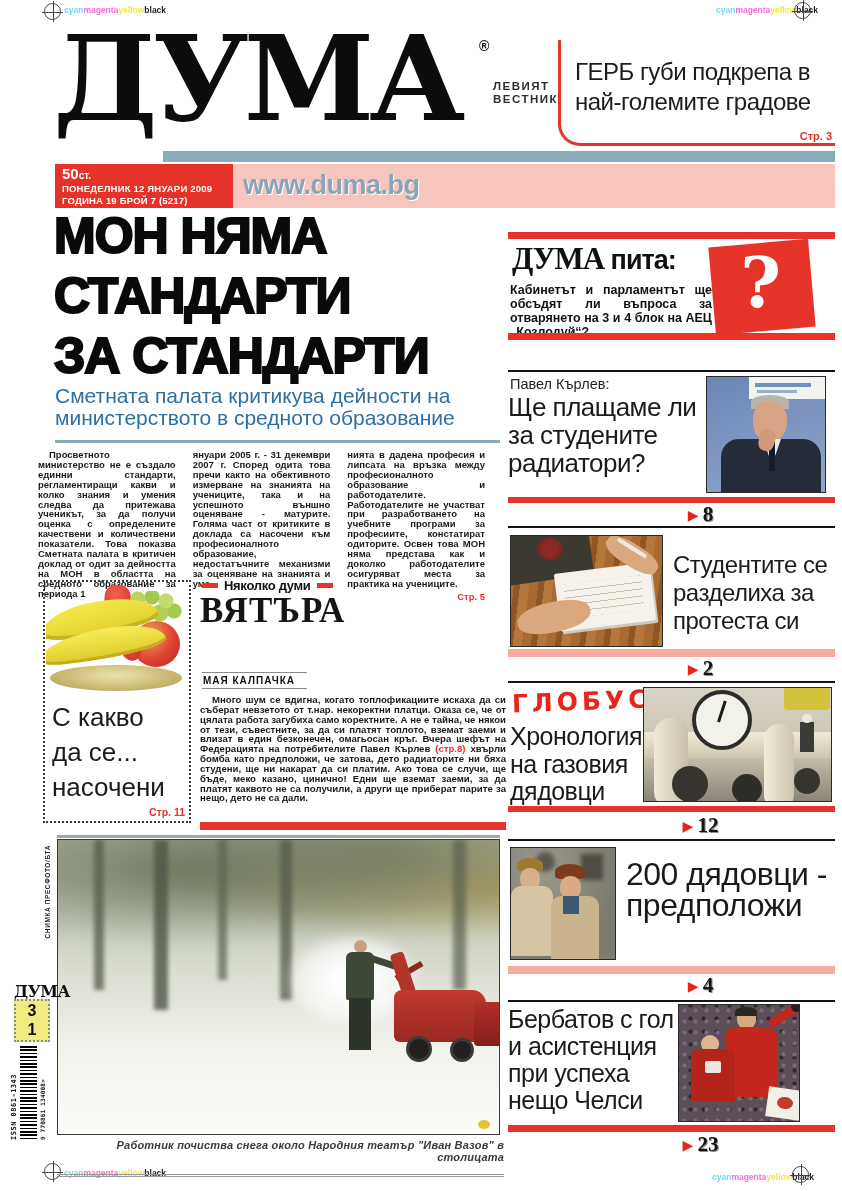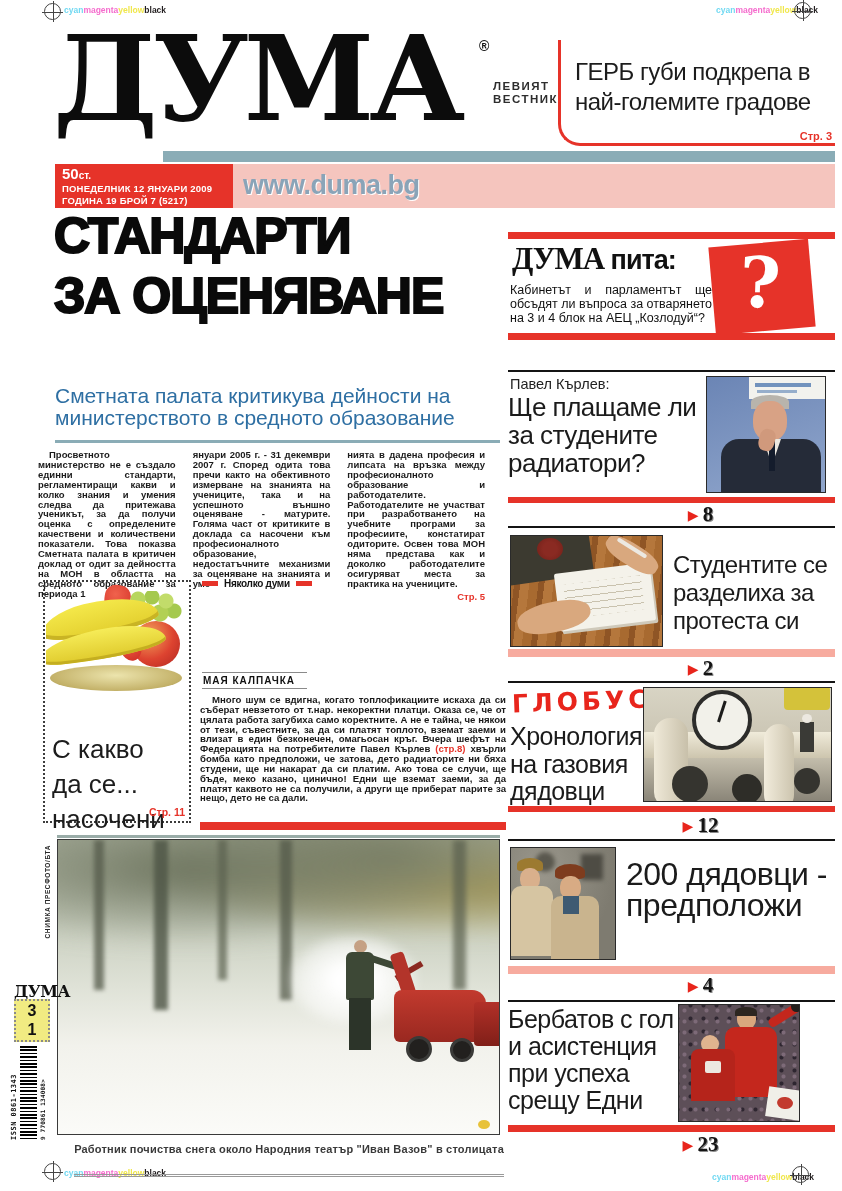--- a/index.html
+++ b/index.html
@@ -40,41 +40,41 @@
   #subhead{left:55px;top:385px;width:460px;font-size:21px;line-height:21.5px;color:#2e6fa3;}
   #teal-line2{left:55px;top:440px;width:445px;height:3px;background:#8aacb6;}
   #lead-cols{left:38px;top:450px;width:447px;display:flex;gap:17px;}
   #lead-cols .col{flex:1;font-size:9.5px;font-weight:bold;line-height:9.9px;text-align:justify;color:#1b1b1b;}
   #lead-cols .col.first{text-indent:11px;}
   #lead-page{text-align:right;color:#e63329;margin-top:3px;font-size:9.5px;font-weight:bold;}
 
   
   #nd-head{left:202px;top:578px;display:flex;align-items:center;gap:6px;}
   #nd-head .dash{width:16px;height:5px;background:#e63329;}
-  #nd-head .lbl{font-size:10px;font-weight:bold;letter-spacing:-.3px;}
+  #nd-head .lbl{font-size:13px;font-weight:bold;letter-spacing:-.3px;}
   #op-title{left:200px;top:594px;font-family:"Liberation Serif",serif;font-weight:bold;font-size:35px;line-height:33px;letter-spacing:1px;color:#151515;}
   #op-author{left:202px;top:672px;font-size:10px;font-weight:bold;letter-spacing:1px;border-top:1px solid #8a8a8a;border-bottom:1px solid #8a8a8a;padding:2px 12px 2px 1px;}
   #op-body{left:200px;top:695px;width:306px;font-size:9.6px;font-weight:bold;line-height:9.85px;text-align:justify;text-indent:12px;color:#1a1a1a;}
   #op-body .ref{color:#e63329;}
   #op-redbar{left:200px;top:822px;width:306px;height:8px;background:#e63329;}
 
   
   #fruit-box{left:43px;top:580px;width:148px;height:243px;border:2px dotted #3c3c3c;box-sizing:border-box;}
-  #fruit-title{position:absolute;left:7px;top:118px;font-size:26px;line-height:35px;color:#1c1c1c;margin-top:32px;}
+  #fruit-title{position:absolute;left:7px;top:118px;font-size:26px;line-height:35px;color:#1c1c1c;}
   #fruit-page{position:absolute;right:4px;bottom:3px;color:#e63329;font-weight:bold;font-size:10.5px;}
   #fruit-art{position:absolute;left:1px;top:1px;width:142px;height:114px;overflow:hidden;}
 
   
   #photo-topline{left:57px;top:835px;width:443px;height:3px;background:#9aaca8;}
   #main-photo{left:57px;top:839px;width:443px;height:296px;border:1px solid #3a3a3a;box-sizing:border-box;overflow:hidden;
               background:linear-gradient(180deg,#b4baa9 0%,#c6ccbc 25%,#dfe2d7 50%,#f2f2ec 70%,#fbfbf8 100%);}
   #photo-credit{left:44px;top:845px;writing-mode:vertical-rl;transform:rotate(180deg);font-size:6.5px;font-weight:bold;letter-spacing:.6px;color:#2a2a2a;}
   #caption-row{left:57px;top:1139px;width:447px;text-align:right;}
-  #caption-row span{display:inline-block;font-weight:bold;font-size:11px;color:#3a3a3a;
-                    border-bottom:3px double #9a9a9a;padding-bottom:19px;letter-spacing:.2px;}
+  #caption-row span{display:inline-block;font-style:italic;font-weight:bold;font-size:11px;color:#3a3a3a;
+                    border-bottom:3px double #9a9a9a;padding-bottom:11px;letter-spacing:.2px;}
 
   
   #duma-mini{left:14px;top:982px;font-family:"DejaVu Serif",serif;font-weight:bold;font-size:16px;letter-spacing:-.5px;}
   #temp-box{left:14px;top:999px;width:36px;height:43px;background:#f1eb82;border:2px dotted #8a8a8a;box-sizing:border-box;
             text-align:center;font-size:16px;font-weight:bold;line-height:19px;}
   #barcode{left:10px;top:1046px;display:flex;align-items:flex-end;gap:2px;}
   #barcode .vtext{writing-mode:vertical-rl;transform:rotate(180deg);font-family:"DejaVu Sans Mono",monospace;font-weight:bold;}
   #issn-text{font-size:7px;letter-spacing:.5px;}
   #bars{width:17px;height:94px;background:repeating-linear-gradient(180deg,#000 0 1.6px,#fff 1.6px 3.4px);}
   #ean-text{font-size:6px;letter-spacing:.2px;}
@@ -86,21 +86,21 @@
   .rail-title{color:#1b1b1b;letter-spacing:-.5px;}
   .marker{left:508px;width:327px;display:flex;justify-content:center;align-items:center;gap:4px;padding-left:58px;box-sizing:border-box;}
   .marker .tri{color:#e8251c;font-size:14px;line-height:14px;}
   .marker .num{font-family:"Liberation Serif",serif;font-weight:bold;font-size:21px;color:#141414;text-shadow:1.2px 1.2px 0 #8a8a8a;}
   .railphoto{border:1px solid #2a2a2a;box-sizing:border-box;overflow:hidden;position:absolute;}
 
   
   #asks-head{left:512px;top:241px;}
   #asks-head .brand{font-family:"Liberation Serif",serif;font-weight:bold;font-size:31px;letter-spacing:-1px;}
   #asks-head .lbl{font-weight:bold;font-size:27px;letter-spacing:-1px;}
-  #asks-q{left:510px;top:283px;width:202px;font-size:12.5px;font-weight:normal;line-height:14px;text-align:justify;}
+  #asks-q{left:510px;top:283px;width:202px;font-size:12.5px;font-weight:bold;line-height:14px;text-align:justify;}
   #qbox{left:712px;top:243px;width:100px;height:88px;background:#e63329;transform:rotate(-5deg);}
   #qbox .qm{position:absolute;left:28px;top:-2px;color:#fff;font-family:"DejaVu Serif",serif;font-weight:bold;font-size:70px;transform:rotate(7deg);}
 
   #kicker1{left:510px;top:376px;font-size:14.5px;color:#222;}
   #title1{left:508px;top:393px;font-size:26px;line-height:28px;}
   #globus{left:512px;top:687px;font-size:25px;font-weight:bold;color:#e8251c;letter-spacing:4px;transform:rotate(-2deg);font-family:"DejaVu Sans",sans-serif;}
   #title3{left:510px;top:723px;font-size:25px;line-height:27.5px;}
   #title2{left:673px;top:551px;font-size:24px;line-height:28px;}
   #title4{left:626px;top:859px;font-size:32px;line-height:30.5px;}
   #title5{left:508px;top:1006px;font-size:25px;line-height:27px;}
@@ -136,42 +136,44 @@
     <div id="website">www.duma.bg</div>
   </div>
 
   <div class="abs" id="gerb-box">
     <div class="t">ГЕРБ губи подкрепа в</div>
     <div class="t">най-големите градове</div>
     <div id="gerb-page">Стр. 3</div>
   </div>
 
   <div class="abs" id="headline">
+    <div>МОН НЯМА</div>
     <div>СТАНДАРТИ</div>
-    <div>ЗА ОЦЕНЯВАНЕ</div>
+    <div>ЗА СТАНДАРТИ</div>
   </div>
   <div class="abs" id="subhead">
     <div>Сметната палата критикува дейности на</div>
     <div>министерството в средното образование</div>
   </div>
   <div class="abs" id="teal-line2"></div>
   <div class="abs" id="lead-cols">
     <div class="col first">Просветното министерство не е създало единни стандарти, регламентиращи какви и колко знания и умения следва да притежава ученикът, за да получи оценка с определените качествени и количествени показатели. Това показва Сметната палата в критичен доклад от одит за дейността на МОН в областта на средното образование за периода 1</div>
     <div class="col">януари 2005 г. - 31 декември 2007 г. Според одита това пречи както на обективното измерване на знанията на учениците, така и на успешното външно оценяване - матурите. Голяма част от критиките в доклада са насочени към професионалното образование, недостатъчните механизми за оценяване на знанията и уме-</div>
     <div class="col"><span>нията в дадена професия и липсата на връзка между професионалното образование и работодателите. Работодателите не участват при разработването на учебните програми за професиите, констатират одиторите. Освен това МОН няма представа как и доколко работодателите осигуряват места за практика на учениците.</span>
       <div id="lead-page">Стр. 5</div>
     </div>
   </div>
 
   <div class="abs" id="nd-head">
     <span class="dash"></span>
     <span class="lbl">Няколко думи</span>
     <span class="dash"></span>
   </div>
   <div class="abs" id="op-title">
+    <div>ВЯТЪРА</div>
   </div>
   <div class="abs" id="op-author">МАЯ КАЛПАЧКА</div>
   <div class="abs" id="op-body"><span>Много шум се вдигна, когато топлофикациите искаха да си съберат невзетото от т.нар. некоректни платци. Оказа се, че от цялата работа загубиха само коректните. А не е тайна, че някои от тези, съвестните, за да си платят топлото, вземат заеми и влизат в един безконечен, омагьосан кръг. Вчера шефът на Федерацията на потребителите Павел Кърлев </span><span class="ref">(стр.8)</span><span> хвърли бомба като предположи, че затова, дето радиаторите ни бяха студени, ще ни накарат да си платим. Ако това се случи, ще бъде, меко казано, цинично! Едни ще вземат заеми, за да платят каквото не са получили, а други ще приберат парите за нещо, дето не са дали.</span></div>
   <div class="abs" id="op-redbar"></div>
 
   <div class="abs" id="fruit-box">
     <div id="fruit-art">
       <div style="position:absolute;left:4px;top:82px;width:132px;height:26px;background:radial-gradient(ellipse at 50% 40%,#ece4ad,#c3b168 70%,#9d8c4a);border-radius:50%;"></div>
       <div style="position:absolute;left:86px;top:38px;width:48px;height:46px;background:radial-gradient(circle at 35% 30%,#f2a45c,#dd4330 55%,#b02620);border-radius:50%;"></div>
       <div style="position:absolute;left:58px;top:2px;width:26px;height:32px;background:radial-gradient(circle at 40% 30%,#f0624c,#d02a22);border-radius:48% 48% 58% 58%/40% 40% 70% 70%;transform:rotate(10deg);"></div>
@@ -322,21 +324,21 @@
   <div class="abs marker" style="top:973px;">
       <span class="tri">▶</span>
       <span class="num">4</span>
     </div>
 
   <div class="abs rule" style="top:1000px;"></div>
   <div class="abs rail-title" id="title5">
     <div>Бербатов с гол</div>
     <div>и асистенция</div>
     <div>при успеха</div>
-    <div>срещу Едни</div>
+    <div>нещо Челси</div>
   </div>
   <div class="railphoto" style="left:678px;top:1004px;width:122px;height:118px;background-color:#5d4f58;background-image:radial-gradient(circle,#7d6a78 1.5px,transparent 2.5px),radial-gradient(circle,#2e2630 1.5px,transparent 2.5px);background-size:11px 11px,13px 13px;background-position:0 0,5px 7px;">
     <div style="position:absolute;left:58px;top:4px;width:19px;height:20px;background:#d8a87e;border-radius:45%;"></div>
     <div style="position:absolute;left:56px;top:2px;width:22px;height:9px;background:#2c2620;border-radius:50% 50% 0 0;"></div>
     <div style="position:absolute;left:46px;top:22px;width:52px;height:70px;background:#c4271d;border-radius:10px 10px 0 0;"></div>
     <div style="position:absolute;left:88px;top:6px;width:34px;height:9px;background:#c4271d;transform:rotate(-32deg);border-radius:4px;"></div>
     <div style="position:absolute;left:112px;top:-4px;width:11px;height:11px;background:#241f1c;border-radius:50%;"></div>
     <div style="position:absolute;left:22px;top:30px;width:18px;height:18px;background:#e0b48f;border-radius:50%;"></div>
     <div style="position:absolute;left:12px;top:44px;width:44px;height:52px;background:#b5241b;border-radius:8px 8px 0 0;"></div>
     <div style="position:absolute;left:26px;top:56px;width:16px;height:12px;background:#ece8e0;border-radius:2px;"></div>

